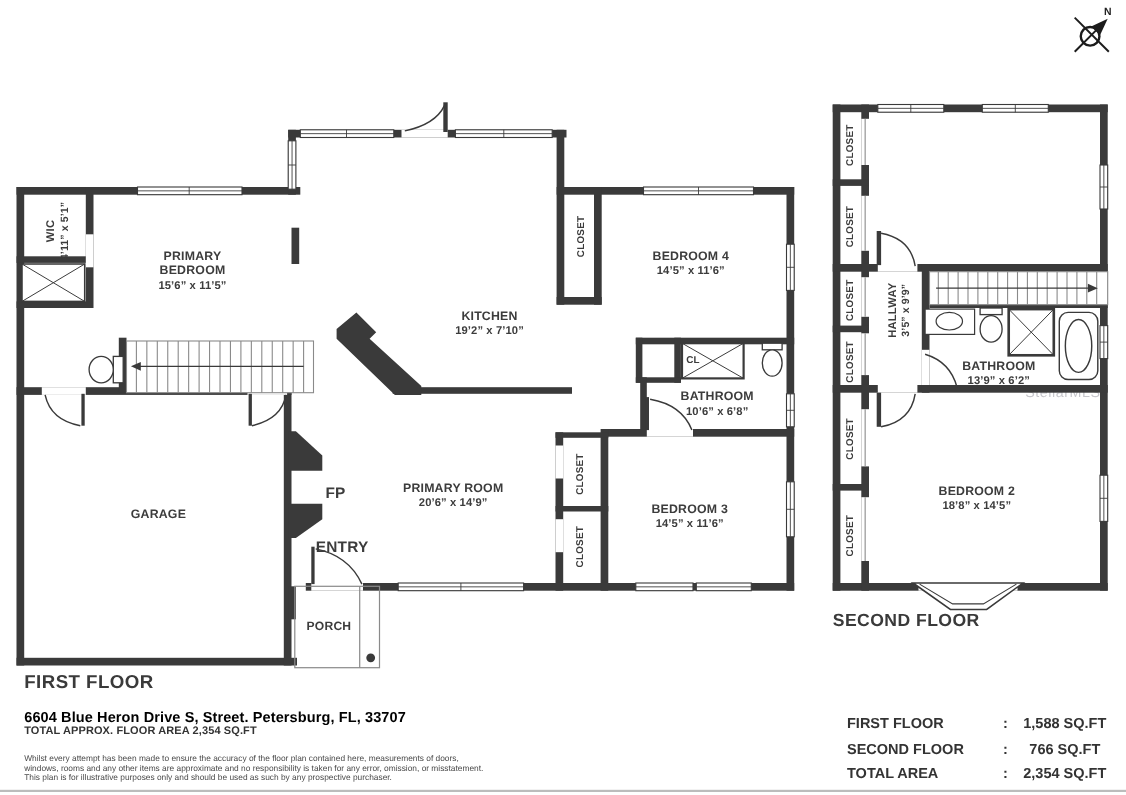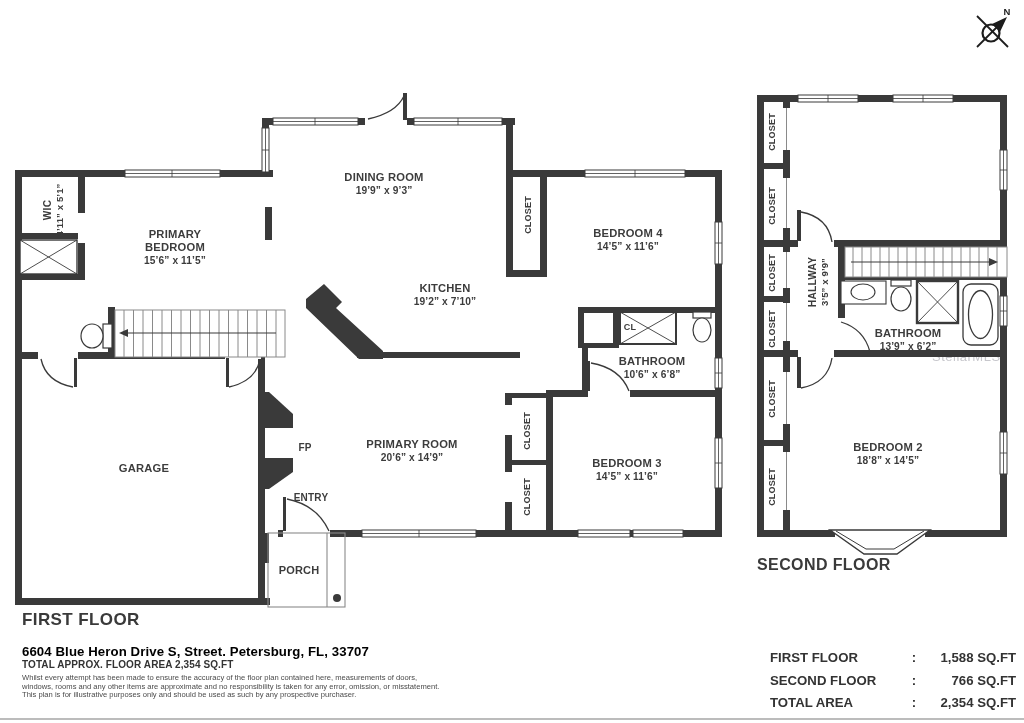--- a/index.html
+++ b/index.html
@@ -15,26 +15,26 @@
   .lbl.small .rname { font-size:10.2px; line-height:11.5px; }
   .lbl.small .rdims { font-size:9.6px; line-height:11.5px; }
   .lbl.tiny .rname { font-size:9px; line-height:10px; }
   .lbl.vert { transform:translate(-50%,-50%) rotate(-90deg); }
   .lbl.vert .rname, .lbl.vert .rdims { white-space:nowrap; }
   .floor-title { position:absolute; z-index:2; font-size:17px; font-weight:700;
                  letter-spacing:.4px; color:#3a3a3a; white-space:nowrap; }
   #footer-left { position:absolute; left:22px; top:644px; z-index:2; }
   #footer-address { font-size:13.2px; font-weight:700; color:#000000; letter-spacing:.1px; }
   #footer-total { font-size:10px; font-weight:700; color:#333; margin-top:0; letter-spacing:.1px; }
-  #footer-disclaimer { font-size:7.6px; font-weight:400; color:#4a4a4a; margin-top:4px; line-height:8.6px; }
+  #footer-disclaimer { font-size:7.6px; font-weight:400; color:#4a4a4a; margin-top:16px; line-height:8.6px; }
   #summary { position:absolute; left:770px; top:650px; width:246px; z-index:2; }
   .sum-row { display:flex; align-items:baseline; height:22.5px; font-size:13.2px; font-weight:700; color:#333; }
   .sum-label { width:138px; text-align:left; }
   .sum-sep { width:12px; text-align:center; }
-  .sum-value { flex:1; text-align:right; }
+  .sum-value { flex:1; text-align:center; }
   #bottom-rule { position:absolute; left:0; top:718px; width:1024px; height:1.5px; background:#bcbcbc; z-index:2; }
   #watermark { position:absolute; left:932px; top:349px; z-index:0; font-size:13px;
                color:#c7c7cc; letter-spacing:.5px; font-weight:400; }
   #compass-n { position:absolute; z-index:2; left:1007px; top:11px; transform:translate(-50%,-50%);
                font-size:9.5px; font-weight:700; color:#222; }
 </style>
 </head>
 <body>
 
 <div id="canvas">
@@ -244,24 +244,20 @@
   </svg>
 
   <div class="lbl vert small" style="left:53px;top:210px">
     <div class="rname">WIC</div>
     <div class="rdims">4’11” x 5’1”</div>
   </div>
   <div class="lbl" style="left:175px;top:247px;width:86px">
     <div class="rname">PRIMARY BEDROOM</div>
     <div class="rdims">15’6” x 11’5”</div>
   </div>
-  <div class="lbl" style="left:384px;top:184px;width:140px">
-    <div class="rname">DINING ROOM</div>
-    <div class="rdims">19’9” x 9’3”</div>
-  </div>
   <div class="lbl" style="left:445px;top:295px;width:140px">
     <div class="rname">KITCHEN</div>
     <div class="rdims">19’2” x 7’10”</div>
   </div>
   <div class="lbl vert tiny" style="left:528px;top:215px">
     <div class="rname">CLOSET</div>
   </div>
   <div class="lbl" style="left:628px;top:240px;width:140px">
     <div class="rname">BEDROOM 4</div>
     <div class="rdims">14’5” x 11’6”</div>
@@ -284,24 +280,24 @@
     <div class="rname">CLOSET</div>
   </div>
   <div class="lbl" style="left:627px;top:470px;width:140px">
     <div class="rname">BEDROOM 3</div>
     <div class="rdims">14’5” x 11’6”</div>
   </div>
   <div class="lbl" style="left:144px;top:468px;width:100px">
     <div class="rname">GARAGE</div>
   </div>
   <div class="lbl tiny" style="left:305px;top:448px">
-    <div class="rname" style="font-size:10px">FP</div>
+    <div class="rname" style="font-size:14px">FP</div>
   </div>
   <div class="lbl" style="left:311px;top:497px">
-    <div class="rname" style="font-size:10px">ENTRY</div>
+    <div class="rname" style="font-size:14px">ENTRY</div>
   </div>
   <div class="lbl" style="left:299px;top:570px">
     <div class="rname" style="font-size:11px">PORCH</div>
   </div>
 
   <div class="lbl vert small" style="left:818px;top:282px">
     <div class="rname">HALLWAY</div>
     <div class="rdims">3’5” x 9’9”</div>
   </div>
   <div class="lbl" style="left:908px;top:340px;width:130px">

